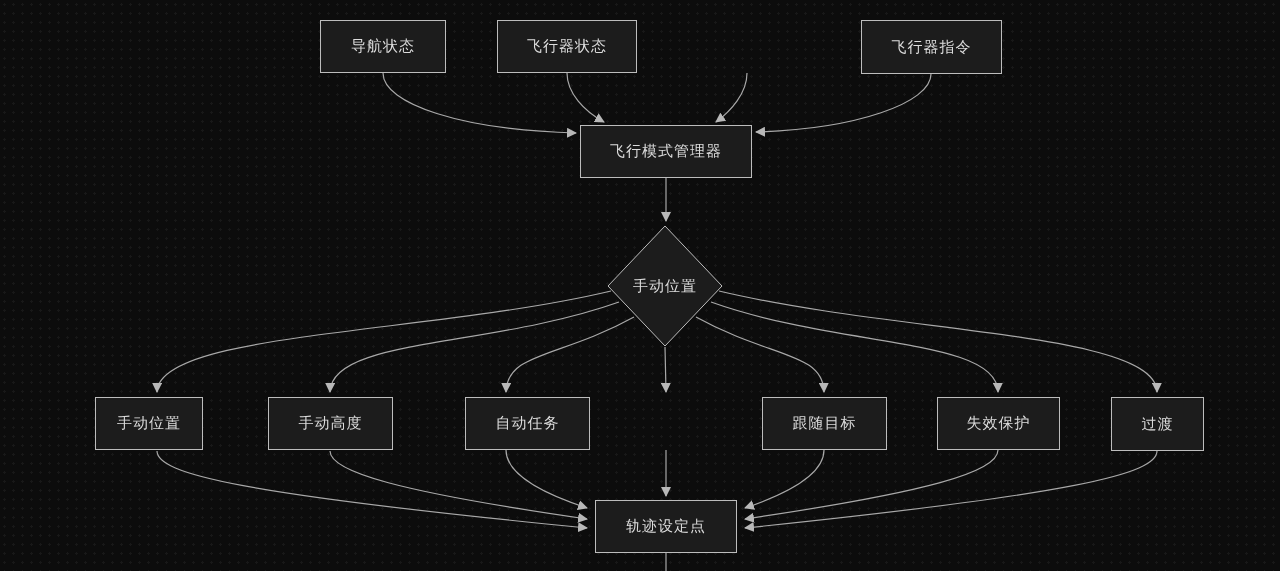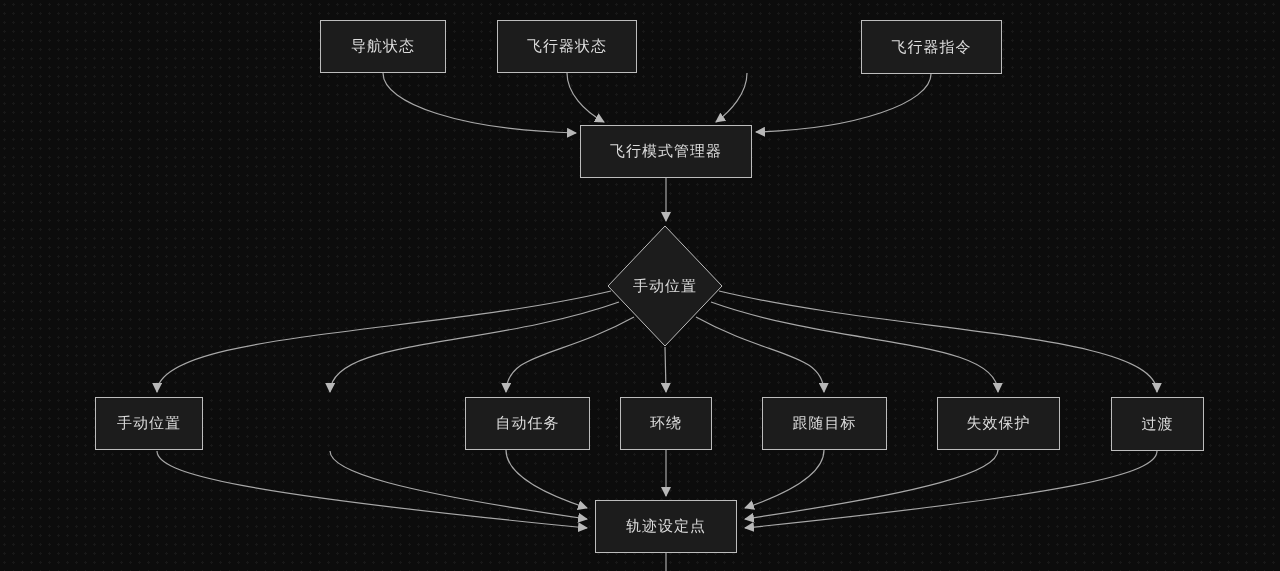--- a/index.html
+++ b/index.html
@@ -111,25 +111,25 @@
     <span>飞行模式管理器</span>
   </div>
 
   <div class="diamond-label" style="left:608px; top:271px; width:114px; height:30px;">
     <span>手动位置</span>
   </div>
 
   <div class="node" style="left:95px; top:397px; width:108px; height:53px;">
     <span>手动位置</span>
   </div>
+  <div class="node" style="left:268px; top:397px; width:125px; height:53px;">
+    <span>手动高度</span>
+  </div>
   <div class="node" style="left:444px; top:397px; width:125px; height:53px;margin-left:21px;">
     <span>自动任务</span>
-  </div>
-  <div class="node" style="left:620px; top:397px; width:92px; height:53px;">
-    <span>环绕</span>
   </div>
   <div class="node" style="left:762px; top:397px; width:125px; height:53px;">
     <span>跟随目标</span>
   </div>
   <div class="node" style="left:937px; top:397px; width:123px; height:53px;">
     <span>失效保护</span>
   </div>
   <div class="node" style="left:1111px; top:397px; width:93px; height:54px;">
     <span>过渡</span>
   </div>

